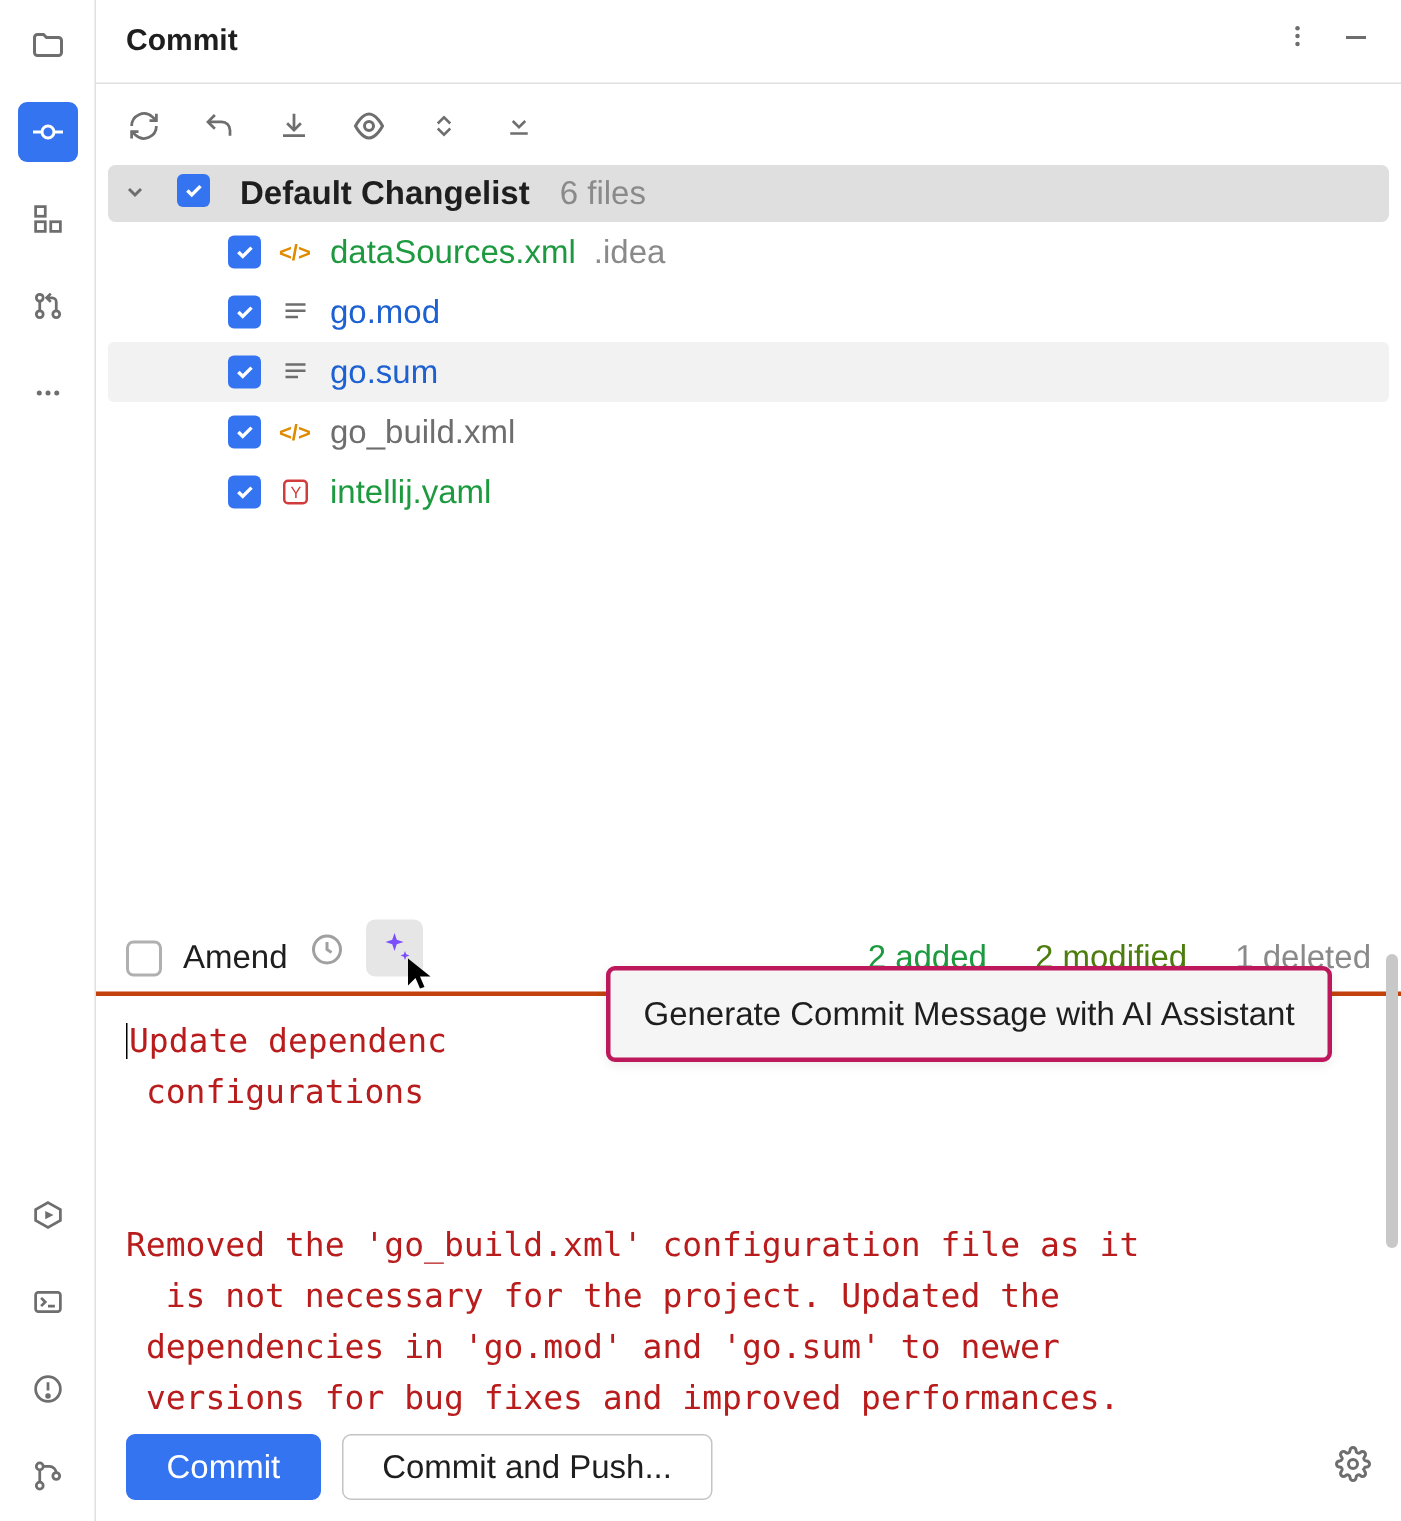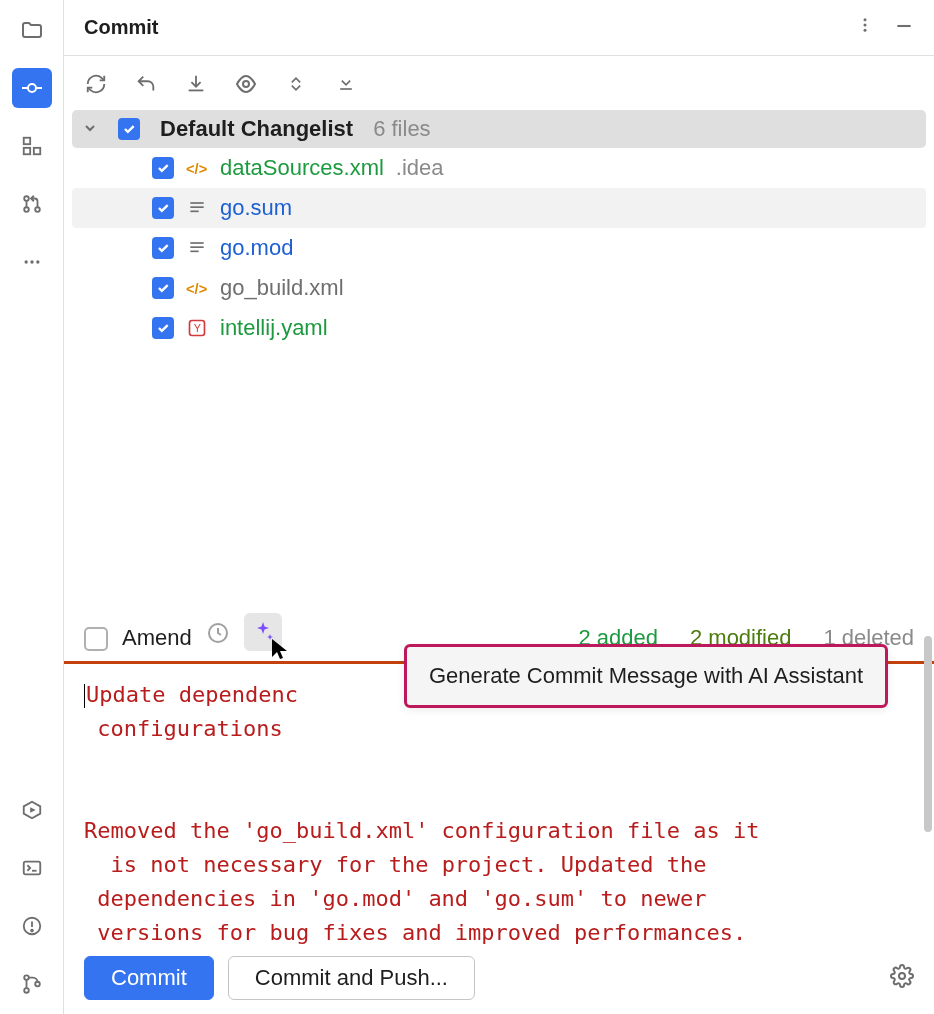--- a/index.html
+++ b/index.html
@@ -65,21 +65,20 @@
   gap: 26px;
   padding: 16px 20px 14px;
   color: #6e6e6e;
 }
 .toolbar-icon { cursor: pointer; width: 24px; height: 24px; display:flex; align-items:center; justify-content:center;}
 .changelist {
   padding: 0 8px;
 }
 .changelist-header {
   display: flex;
-  align-items: center;
   gap: 20px;
   background: #dfdfdf;
   border-radius: 5px;
   padding: 6px 10px;
   font-size: 22px;
 }
 .chev { color: #6e6e6e; cursor: pointer; }
 .cb {
   width: 22px; height: 22px;
   background: #3574f0;
@@ -356,49 +355,49 @@
           </svg>
         </span>
       <span class="file-icon">
           <svg width="22" height="22" viewBox="0 0 24 24" fill="none">
             <text x="0" y="18" font-size="16" font-weight="bold" fill="#e08a00">&lt;/&gt;</text>
           </svg>
         </span>
       <span class="file-name added">dataSources.xml</span>
       <span class="file-path">.idea</span>
     </div>
-    <div class="file-row hl">
+    <div class="file-row">
       <span class="cb">
           <svg width="14" height="14" viewBox="0 0 24 24" fill="none" stroke="currentColor" stroke-width="4">
             <path d="M5 12l5 5L20 7"></path>
           </svg>
         </span>
       <span class="file-icon">
           <svg width="20" height="20" viewBox="0 0 24 24" fill="none" stroke="#6e6e6e" stroke-width="2">
             <line x1="4" y1="6" x2="20" y2="6"></line>
             <line x1="4" y1="11" x2="20" y2="11"></line>
             <line x1="4" y1="16" x2="14" y2="16"></line>
           </svg>
         </span>
-      <span class="file-name modified">go.sum</span>
-    </div>
-    <div class="file-row">
+      <span class="file-name modified">go.mod</span>
+    </div>
+    <div class="file-row hl">
       <span class="cb">
           <svg width="14" height="14" viewBox="0 0 24 24" fill="none" stroke="currentColor" stroke-width="4">
             <path d="M5 12l5 5L20 7"></path>
           </svg>
         </span>
       <span class="file-icon">
           <svg width="20" height="20" viewBox="0 0 24 24" fill="none" stroke="#6e6e6e" stroke-width="2">
             <line x1="4" y1="6" x2="20" y2="6"></line>
             <line x1="4" y1="11" x2="20" y2="11"></line>
             <line x1="4" y1="16" x2="14" y2="16"></line>
           </svg>
         </span>
-      <span class="file-name modified">go.mod</span>
+      <span class="file-name modified">go.sum</span>
     </div>
     <div class="file-row">
       <span class="cb">
           <svg width="14" height="14" viewBox="0 0 24 24" fill="none" stroke="currentColor" stroke-width="4">
             <path d="M5 12l5 5L20 7"></path>
           </svg>
         </span>
       <span class="file-icon">
           <svg width="22" height="22" viewBox="0 0 24 24" fill="none">
             <text x="0" y="18" font-size="16" font-weight="bold" fill="#e08a00">&lt;/&gt;</text>

